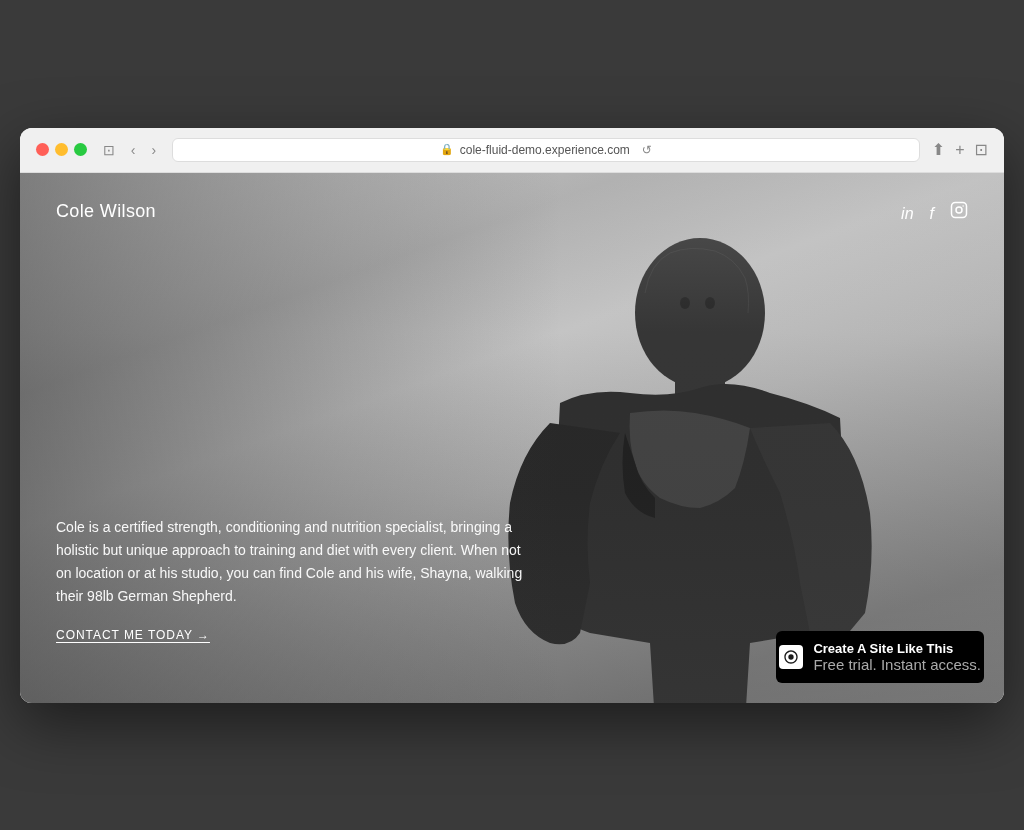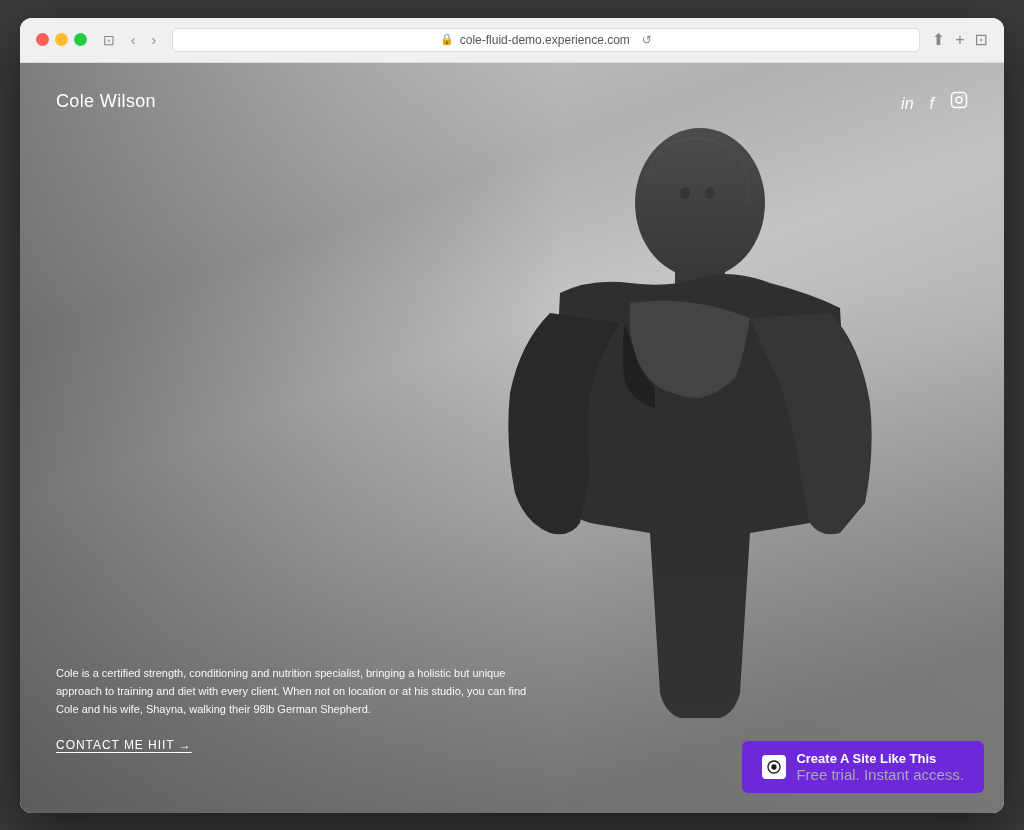--- a/index.html
+++ b/index.html
@@ -81,21 +81,21 @@
       display: flex;
       gap: 10px;
       align-items: center;
       color: #888;
       font-size: 16px;
     }
 
     .website-content {
       position: relative;
       width: 100%;
-      height: 750px;
+      height: 530px;
       background: #c8c8c8;
       overflow: hidden;
     }
 
     
     .person-shape {
       position: absolute;
       top: 30px;
       left: 50%;
       transform: translateX(-10%);
@@ -170,21 +170,21 @@
       font-size: 34px;
       font-weight: 400;
       line-height: 1.35;
       max-width: 680px;
       margin-bottom: 40px;
       text-shadow: 0 1px 3px rgba(0,0,0,0.2);
     }
 
     .hero-body {
       color: #fff;
-      font-size: 11px;
+      font-size: 14px;
       line-height: 1.65;
       max-width: 480px;
       margin-bottom: 16px;
       opacity: 0.95;
     }
 
     .cta-link {
       color: #fff;
       font-size: 12px;
       letter-spacing: 0.08em;
@@ -194,23 +194,23 @@
       display: inline-flex;
       align-items: center;
       gap: 6px;
     }
 
     
     .ss-badge {
       position: absolute;
       bottom: 20px;
       right: 20px;
-      background: #6d28d9;
-      color: #fff;
-      padding: 10px 20px;
+      background: #000000;
+      color: #fff;
+      padding: 10px 3px;
       border-radius: 6px;
       display: flex;
       align-items: center;
       gap: 10px;
       z-index: 20;
       cursor: pointer;
     }
 
     .ss-badge-logo {
       width: 24px;
@@ -321,21 +321,21 @@
             <rect x="2" y="2" width="20" height="20" rx="5" ry="5"></rect>
             <circle cx="12" cy="12" r="4"></circle>
             <circle cx="17.5" cy="6.5" r="1" fill="white" stroke="none"></circle>
           </svg>
         </span>
       </div>
     </div>
 
     <div class="site-main">
       <p class="hero-body">Cole is a certified strength, conditioning and nutrition specialist, bringing a holistic but unique approach to training and diet with every client. When not on location or at his studio, you can find Cole and his wife, Shayna, walking their 98lb German Shepherd.</p>
-      <a class="cta-link">CONTACT ME HIIT →</a>
+      <a class="cta-link">CONTACT ME TODAY →</a>
     </div>
 
     <div class="ss-badge">
       <div class="ss-badge-logo">
         <svg viewBox="0 0 24 24" fill="none" xmlns="http://www.w3.org/2000/svg">
           <path d="M12 2C6.477 2 2 6.477 2 12s4.477 10 10 10 10-4.477 10-10S17.523 2 12 2zm0 18c-4.411 0-8-3.589-8-8s3.589-8 8-8 8 3.589 8 8-3.589 8-8 8z" fill="#1a1a1a"></path>
           <circle cx="12" cy="12" r="4" fill="#1a1a1a"></circle>
         </svg>
       </div>
       <div class="ss-badge-text">

